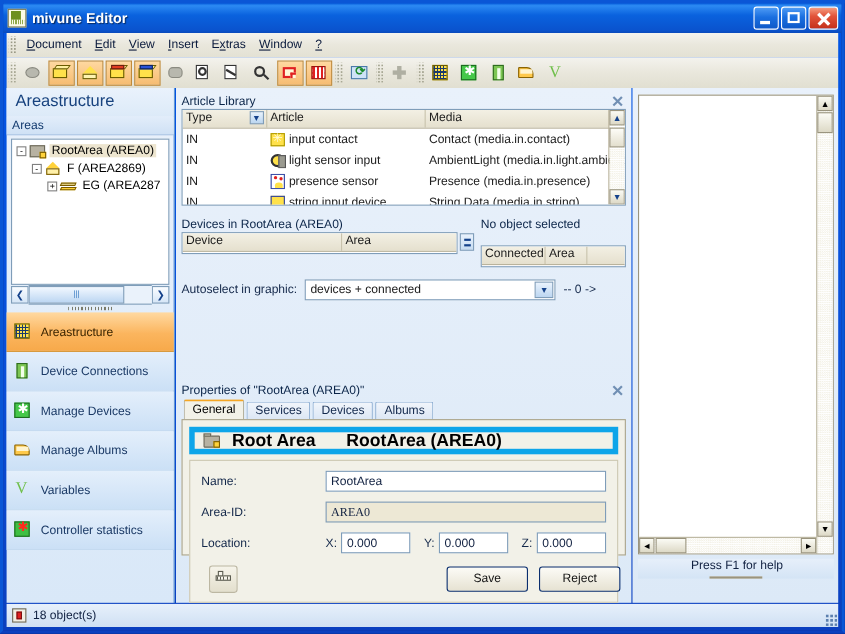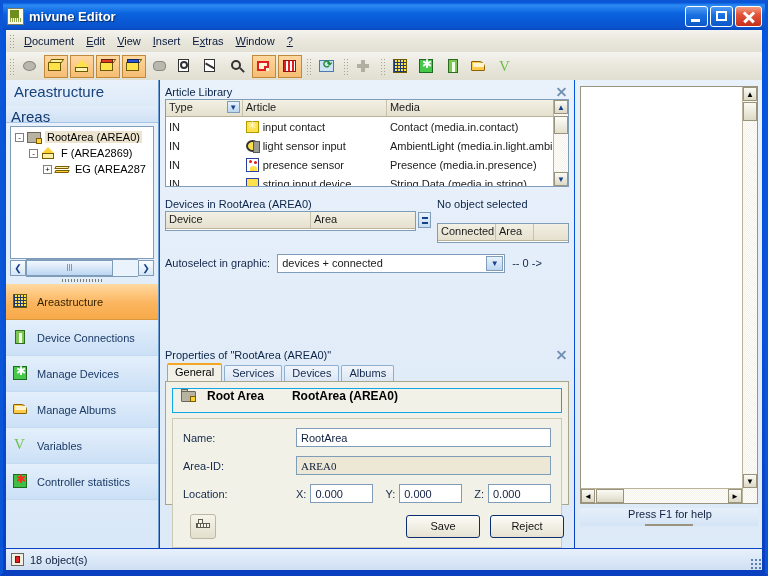--- a/index.html
+++ b/index.html
@@ -147,21 +147,21 @@
     background:linear-gradient(180deg,#E9F1FB 0%,#D9E8F8 100%);
     border-right:1px solid #6E9FD4;
     box-sizing:border-box;
   }
   .area-head{
     height:26px;padding:3px 0 0 8px;box-sizing:border-box;
     font-size:15px;color:#17427E;
     background:linear-gradient(180deg,#EAF2FC,#DCEAF8);
   }
   .areas-lbl{
-    height:17px;padding:2px 0 0 5px;box-sizing:border-box;color:#123A6E;font-size:15px;
+    height:17px;padding:2px 0 0 5px;box-sizing:border-box;color:#123A6E;font-size:11px;
     background:linear-gradient(180deg,#E2EDFA,#CFE1F5);
     border-bottom:1px solid #A8C4E4;
   }
   .tree{
     position:absolute;left:4px;right:4px;top:46px;height:133px;
     background:#fff;border:1px solid #7f9db9;box-sizing:border-box;
     overflow:hidden;padding-top:2px;
   }
   .tnode{display:flex;align-items:center;height:16px;white-space:nowrap;font-size:11px;color:#000;}
   .tnode.sel > .tlabel{background:#EDE5CF;}
@@ -255,22 +255,22 @@
 
   
   .props{position:absolute;left:5px;right:5px;top:283px;bottom:5px;}
   .tabs{display:flex;align-items:flex-end;height:18px;padding-left:2px;}
   .tab{height:16px;padding:1px 7px 0 7px;box-sizing:border-box;font-size:11px;color:#12284C;
     background:linear-gradient(180deg,#F1F5FB,#DCE7F5);border:1px solid #8FAFD2;border-bottom:none;
     margin-right:2px;border-radius:2px 2px 0 0;}
   .tab.active{height:18px;background:#F2F1E8;border-color:#A9A48C;border-top:2px solid #F5A623;color:#000;}
   .tabbody{position:absolute;left:0;right:0;top:18px;bottom:38px;
     background:#F2F1E8;border:1px solid #A9A48C;box-sizing:border-box;padding:6px;}
-  .hdrbox{height:25px;background:#F2F1E8;border:1px solid #0ea5e9;box-sizing:border-box;
-    display:flex;gap:10px;padding-left:8px;font-weight:bold;font-size:12px;color:#000;}
+  .hdrbox{height:25px;background:#F2F1E8;border:5px solid #0ea5e9;box-sizing:border-box;
+    display:flex;align-items:center;gap:10px;padding-left:8px;font-weight:bold;font-size:16px;color:#000;}
   .fieldbox{margin-top:5px;border:1px solid #CDC8B2;box-sizing:border-box;background:#F2F1E8;padding:8px 10px 10px 10px;height:130px;}
   .frow{display:flex;align-items:center;height:21px;margin-bottom:7px;font-size:11px;color:#14284A;}
   .flabel{width:113px;flex:0 0 auto;}
   .inp{height:19px;background:#fff;border:1px solid #7f9db9;box-sizing:border-box;
     display:flex;align-items:center;padding-left:4px;font-size:11px;color:#102040;}
   .inp.ro{background:#EDE8D5;font-family:Liberation Serif, serif;}
   .axis{margin-right:4px;margin-left:0;}
   .btnrow{position:absolute;left:0;right:0;bottom:0;height:34px;display:flex;align-items:center;}
   .btn{
     min-width:74px;height:23px;margin-left:10px;

